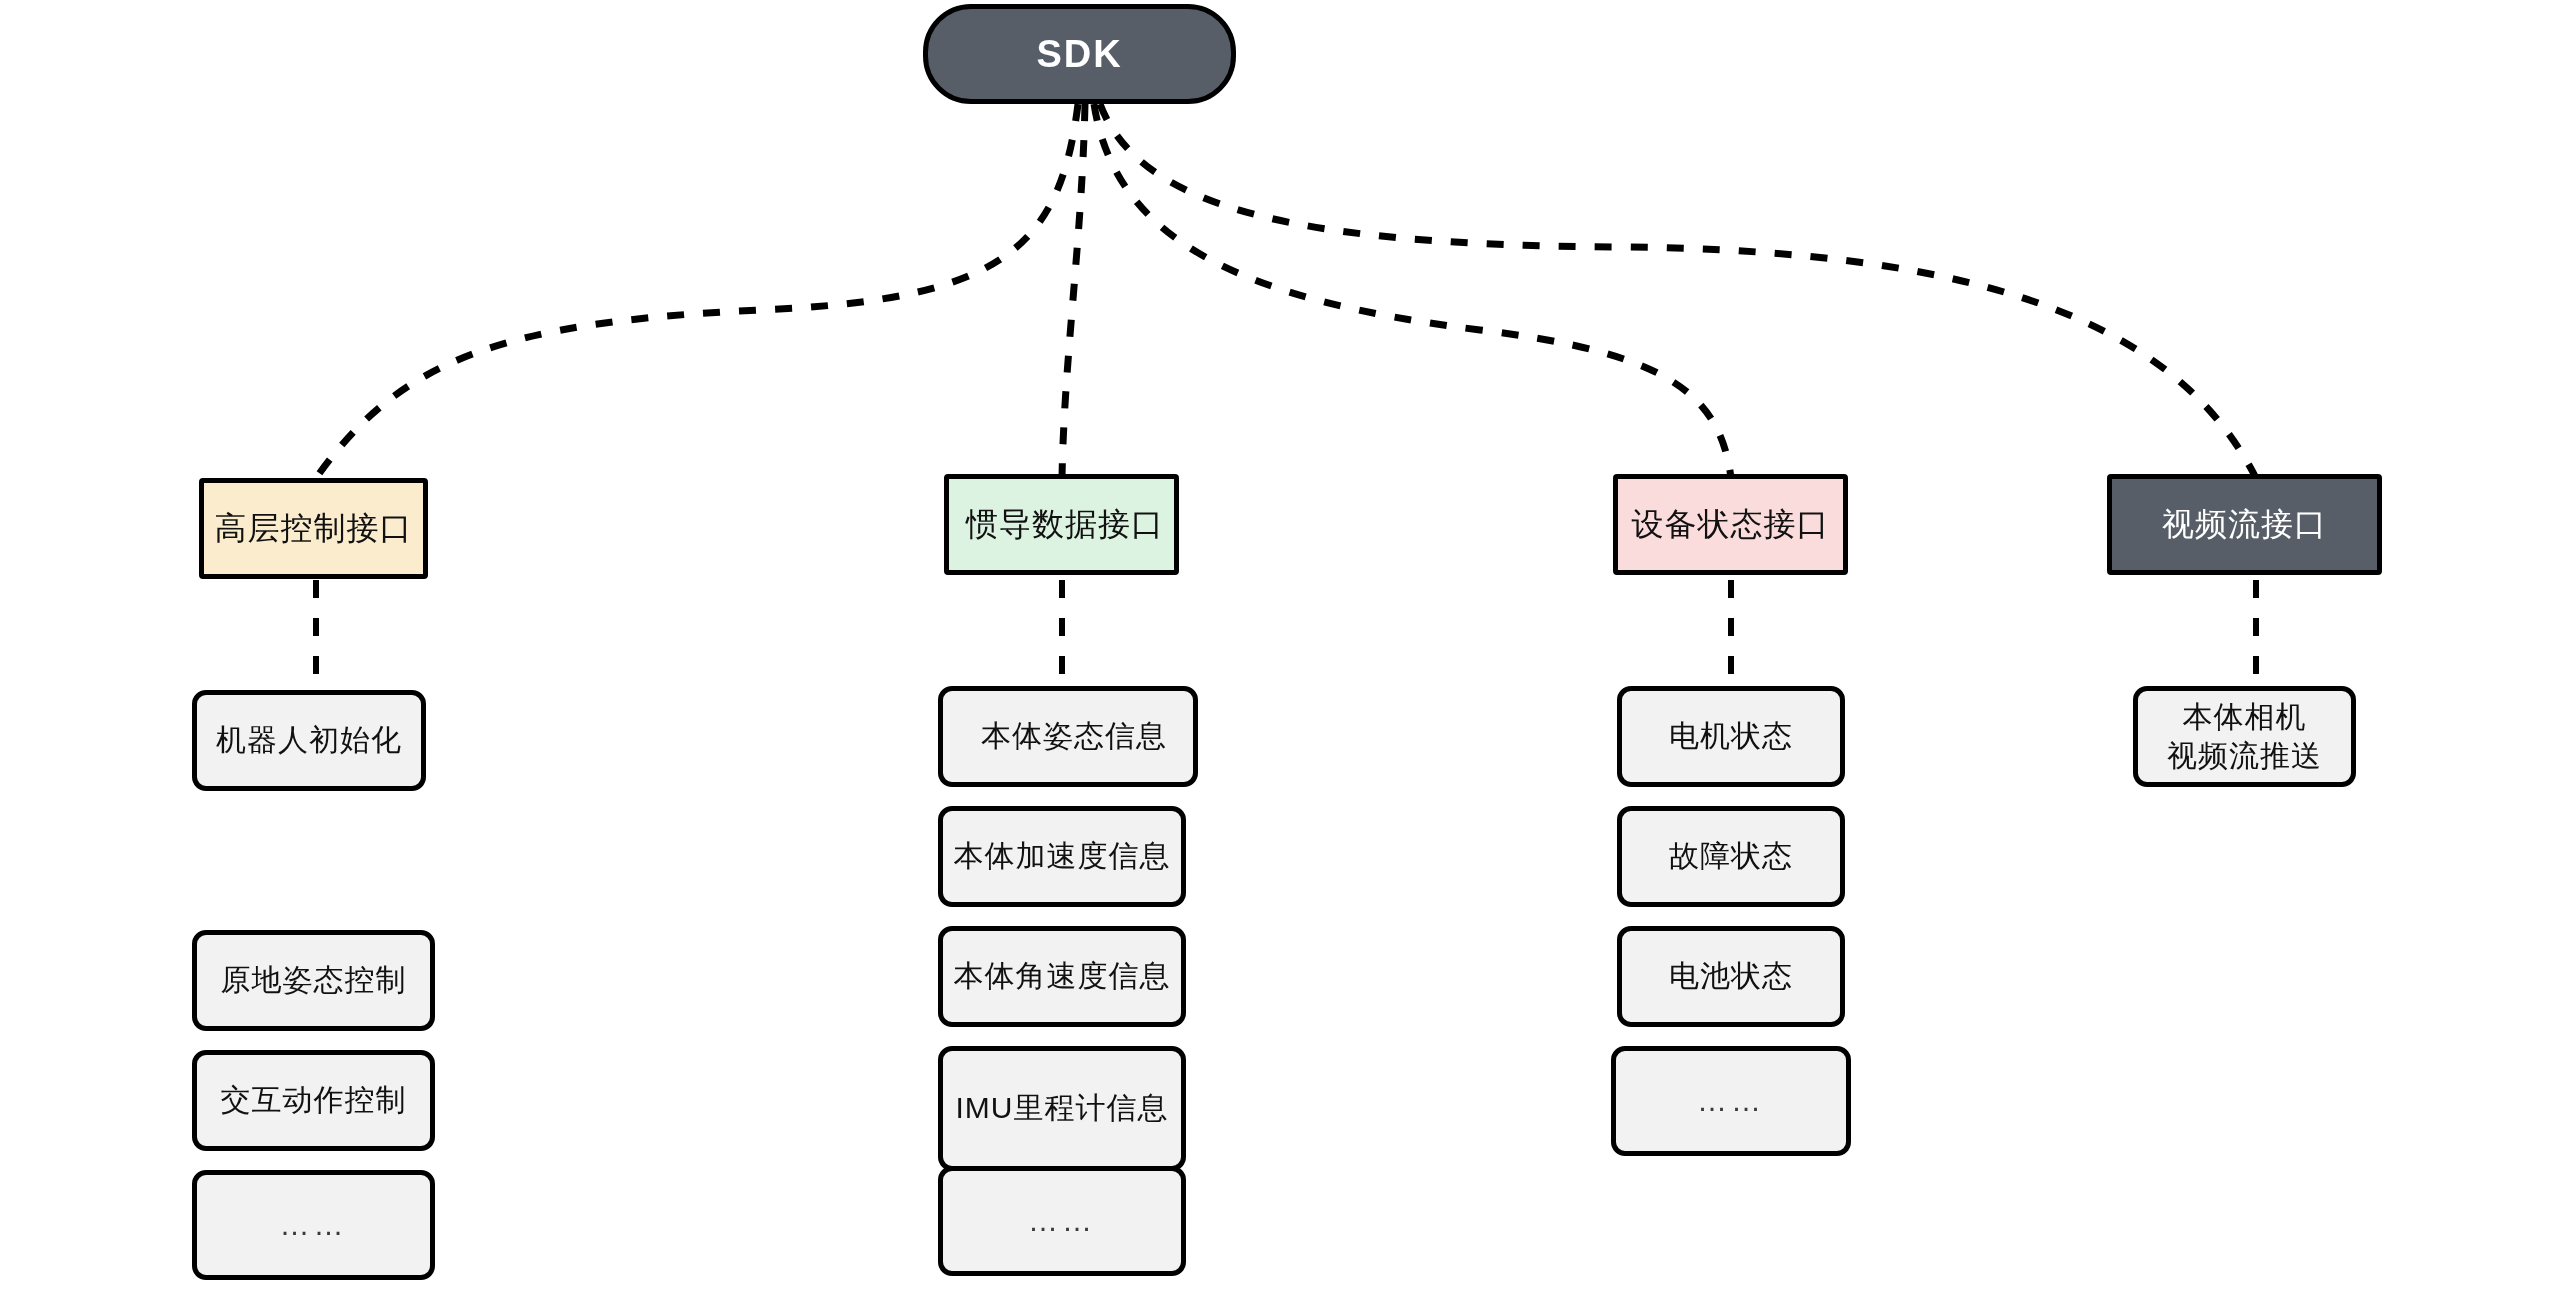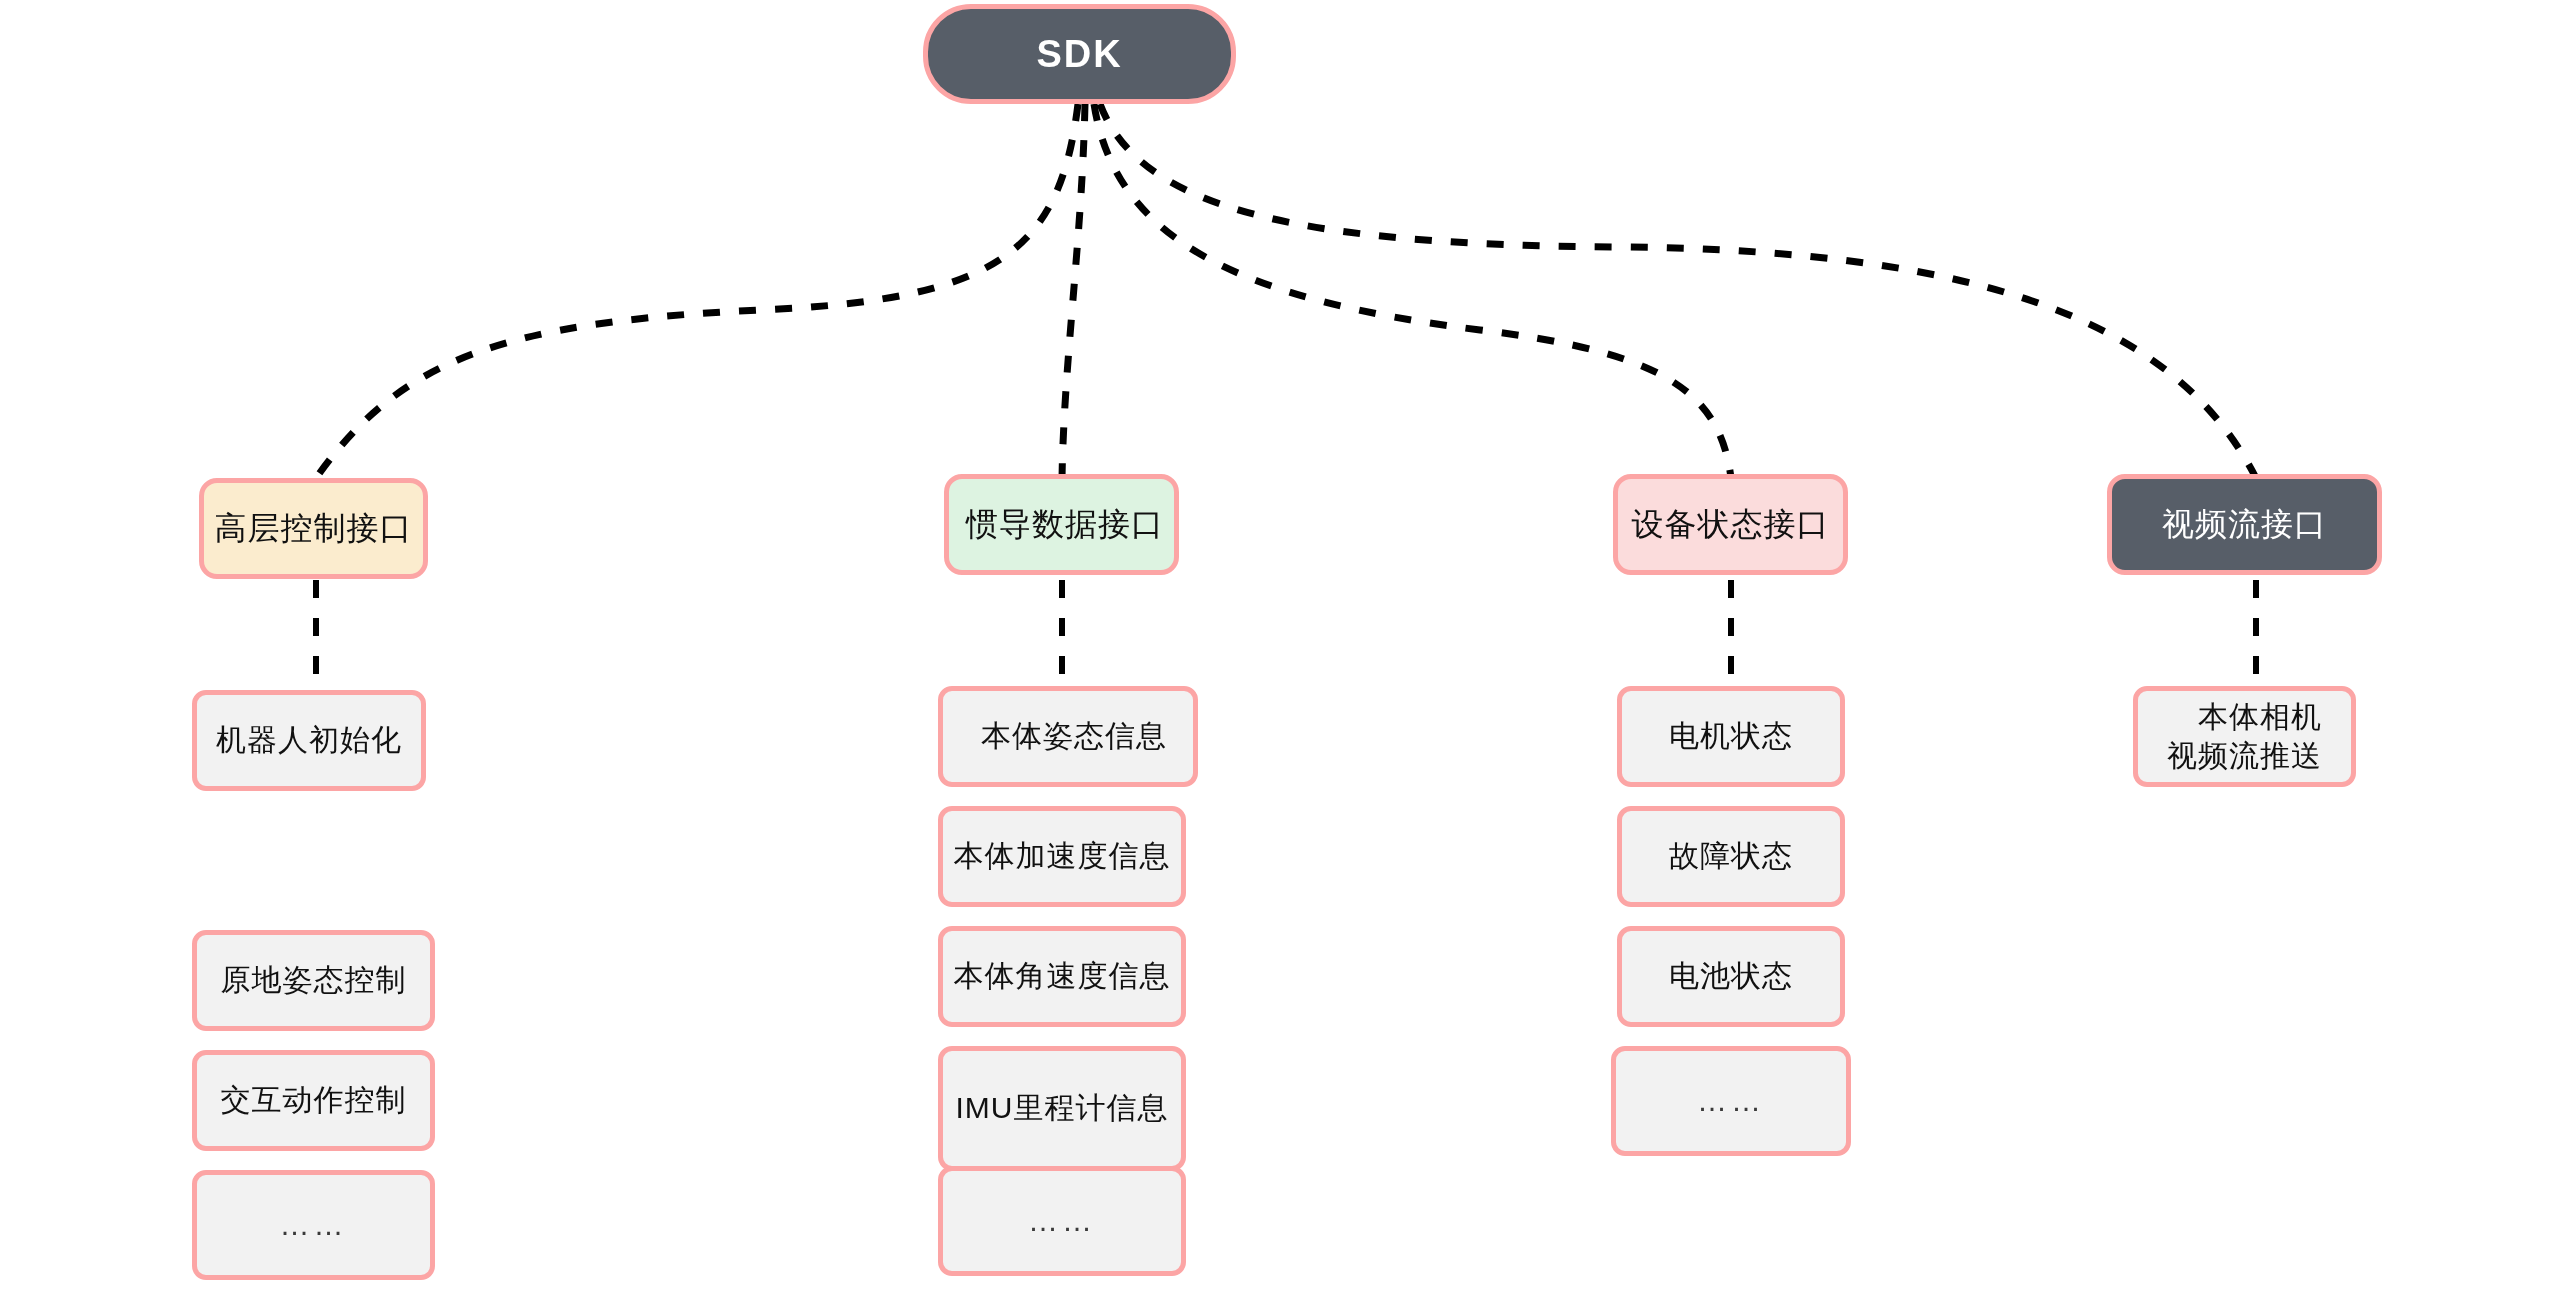--- a/index.html
+++ b/index.html
@@ -10,40 +10,40 @@
     overflow:hidden;
     position:relative;
   }
   #stage{position:absolute;left:0;top:0;width:2560px;height:1296px;}
   #edges{position:absolute;left:0;top:0;width:2560px;height:1296px;pointer-events:none;}
 
   .node{
     position:absolute;
     box-sizing:border-box;
     display:flex;align-items:center;justify-content:center;
-    text-align:right;
-    border:5px solid #fca5a5;
+    text-align:center;
+    border:5px solid #000000;
     border-radius:16px;
     background:#f2f2f2;
     color:#111111;
     font-size:30px;
     line-height:1.28;
     letter-spacing:1px;
     white-space:pre-line;
   }
   .node.root{
     border-radius:48px;
     background:#575e68;
     color:#ffffff;
     font-weight:bold;
     font-size:38px;
     letter-spacing:2px;
   }
   .node.iface{
-    border-radius:18px;
+    border-radius:4px;
     font-size:32px;
   }
   .node.iface.cream{background:#fbecce;}
   .node.iface.mint{background:#ddf3e1;padding-left:7px;}
   .node.iface.pink{background:#fbdcdc;}
   .node.iface.dark{background:#575e68;color:#ffffff;}
   .node.leaf{
     background:#f2f2f2;
     border-radius:14px;
     font-size:30px;

